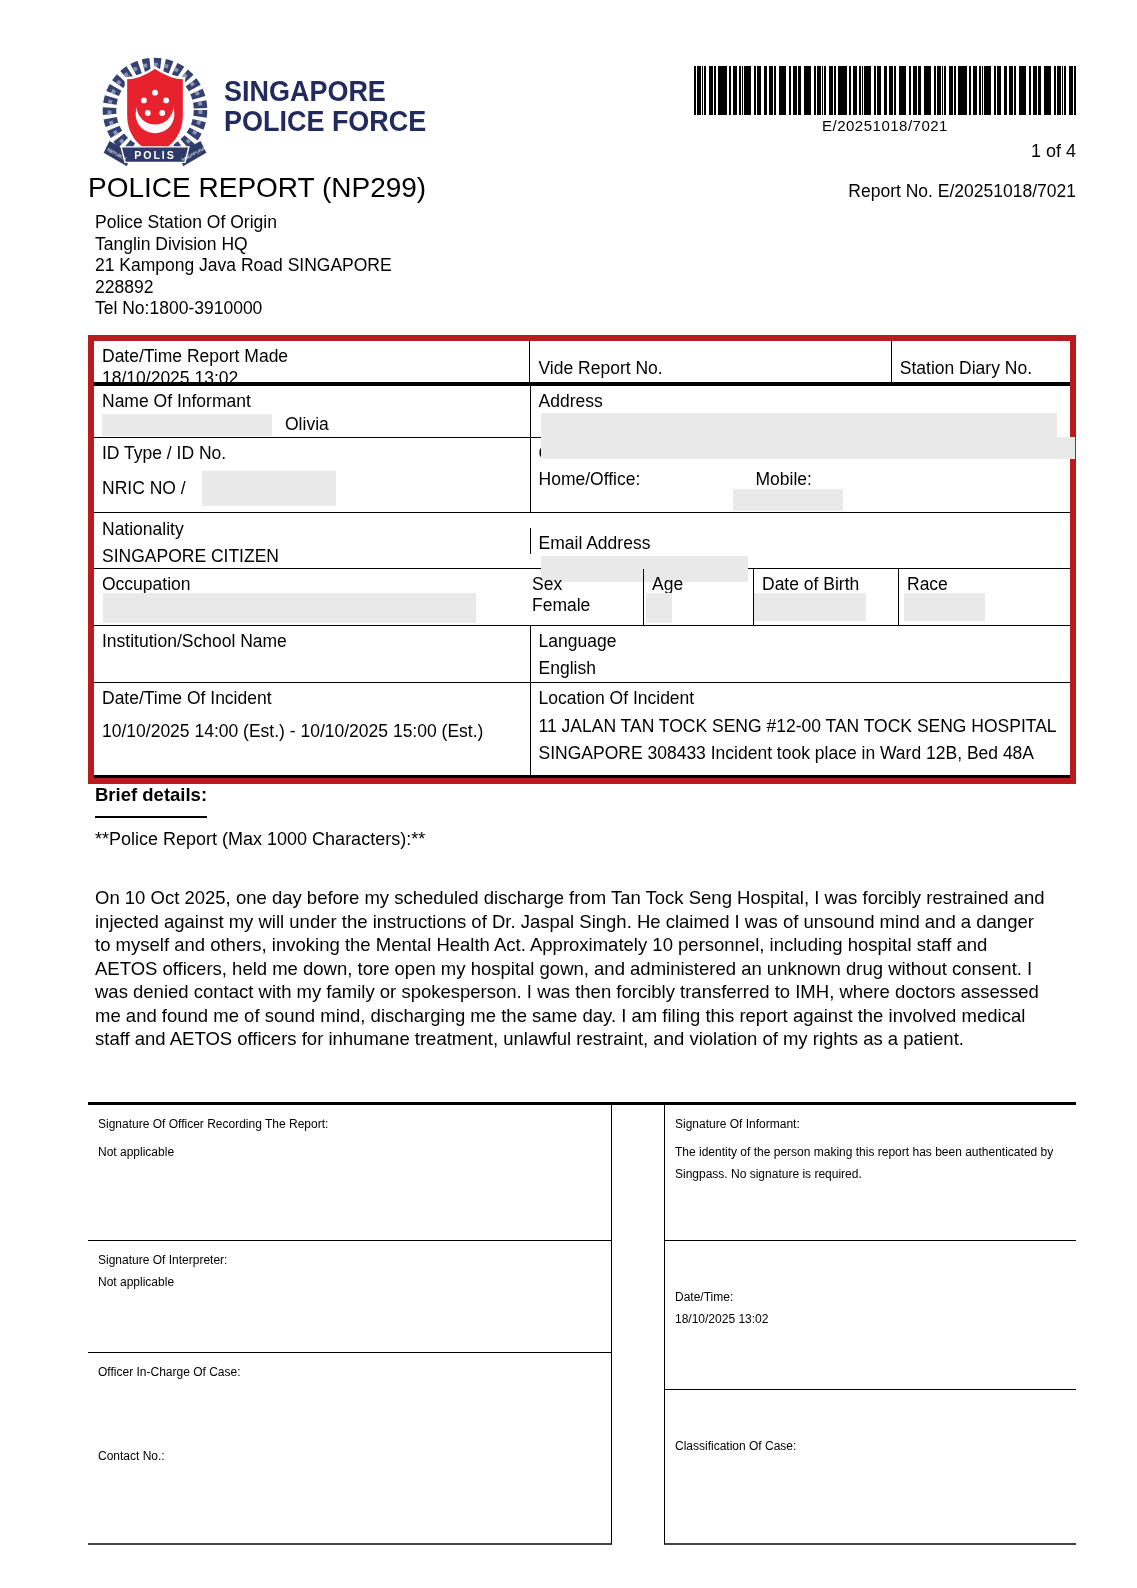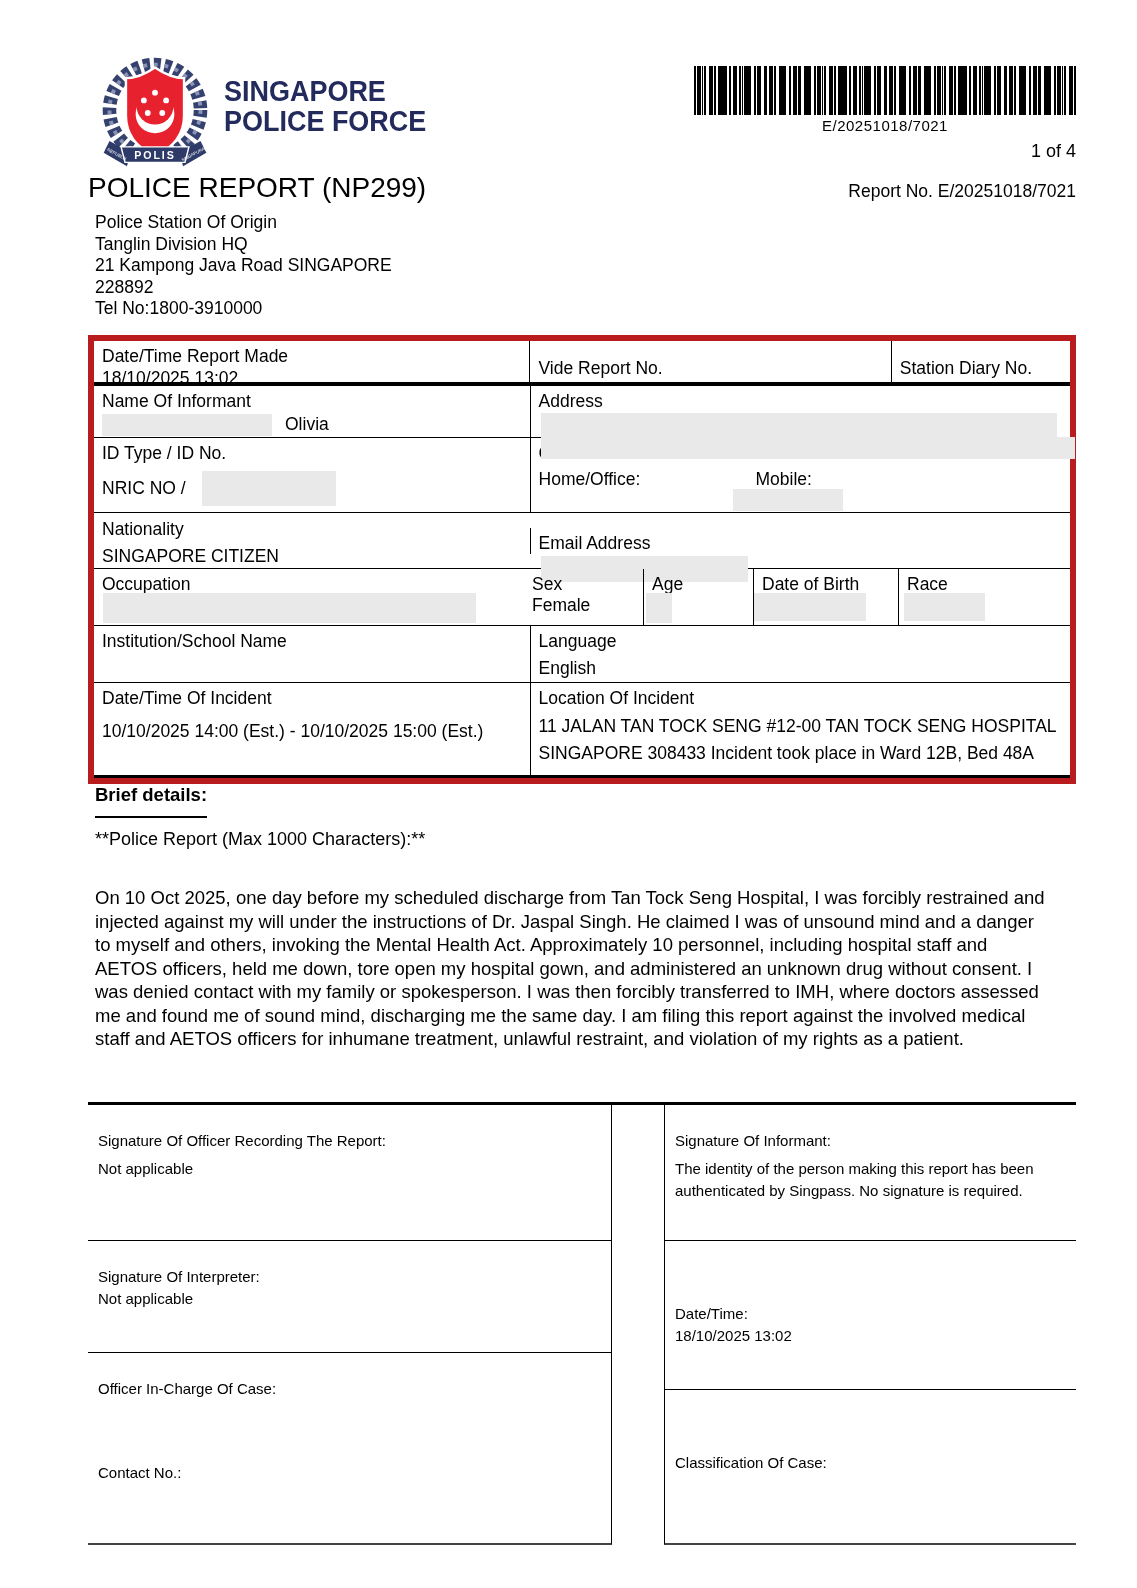--- a/index.html
+++ b/index.html
@@ -70,21 +70,21 @@
   .brief-note { margin-top:11px; font-size:18px; }
   .brief-body { margin-top:36px; font-size:18.5px; line-height:23.5px; width:958px; }
 
   
   .sig-section { position:absolute; left:88px; top:1102px; width:988px; height:443px;
                  border-top:3px solid #000; display:flex; }
   .sig-col { display:flex; flex-direction:column; height:100%; border-bottom:2px solid #444; }
   .sig-col-left { width:524px; border-right:1px solid #000; }
   .sig-gutter { width:52px; }
   .sig-col-right { width:412px; border-left:1px solid #000;gap:37px; }
-  .sig-cell { padding:25px 10px; font-size:15px; line-height:22px; }
+  .sig-cell { padding:8px 10px; font-size:12px; line-height:22px; }
   .sig-r1 { height:136px; border-bottom:1px solid #000; }
   .sig-r2 { height:112px; border-bottom:1px solid #000; }
   .sig-r3 { flex:1; }
   .sig-val { margin-top:6px; }
   .sig-contact { margin-top:62px; }
 </style>
 </head>
 <body>
 
 <div class="page">

